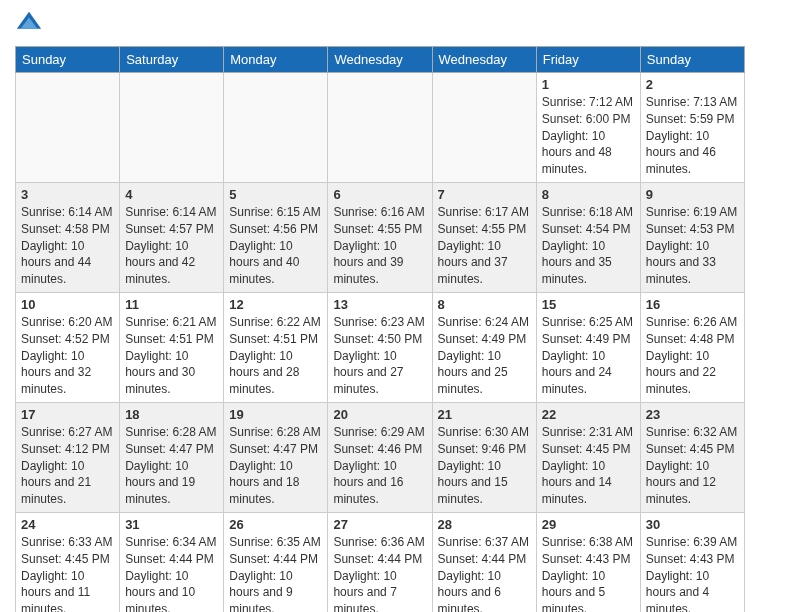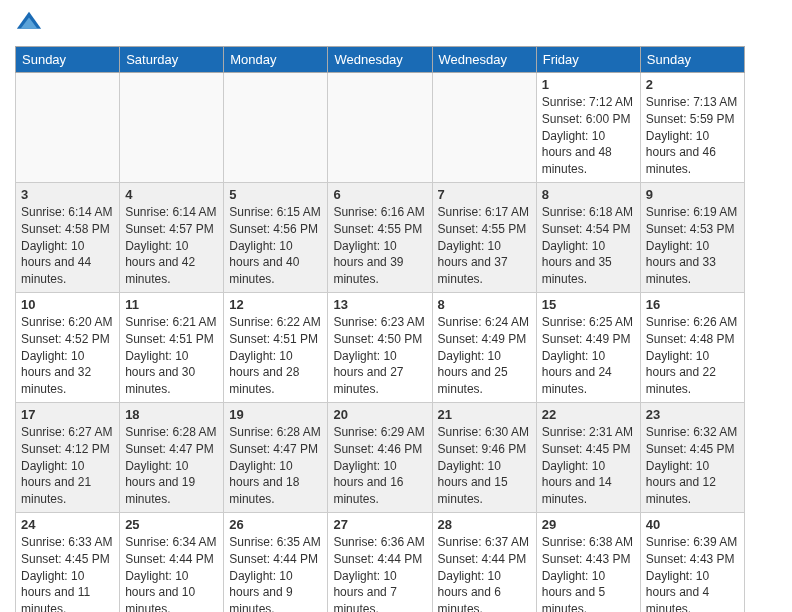--- a/index.html
+++ b/index.html
@@ -283,21 +283,21 @@
           </td>
         </tr>
         <tr>
           <td>
             <span class="day-num">24</span>
             <div class="day-info">Sunrise: 6:33 AM
 Sunset: 4:45 PM
 Daylight: 10 hours and 11 minutes.</div>
           </td>
           <td>
-            <span class="day-num">25</span>
+            <span class="day-num">31</span>
             <div class="day-info">Sunrise: 6:34 AM
 Sunset: 4:44 PM
 Daylight: 10 hours and 10 minutes.</div>
           </td>
           <td>
             <span class="day-num">26</span>
             <div class="day-info">Sunrise: 6:35 AM
 Sunset: 4:44 PM
 Daylight: 10 hours and 9 minutes.</div>
           </td>
@@ -313,21 +313,21 @@
 Sunset: 4:44 PM
 Daylight: 10 hours and 6 minutes.</div>
           </td>
           <td>
             <span class="day-num">29</span>
             <div class="day-info">Sunrise: 6:38 AM
 Sunset: 4:43 PM
 Daylight: 10 hours and 5 minutes.</div>
           </td>
           <td>
-            <span class="day-num">40</span>
+            <span class="day-num">30</span>
             <div class="day-info">Sunrise: 6:39 AM
 Sunset: 4:43 PM
 Daylight: 10 hours and 4 minutes.</div>
           </td>
         </tr>
       </tbody>
   </table>
 </div>
 
 </body></html>

